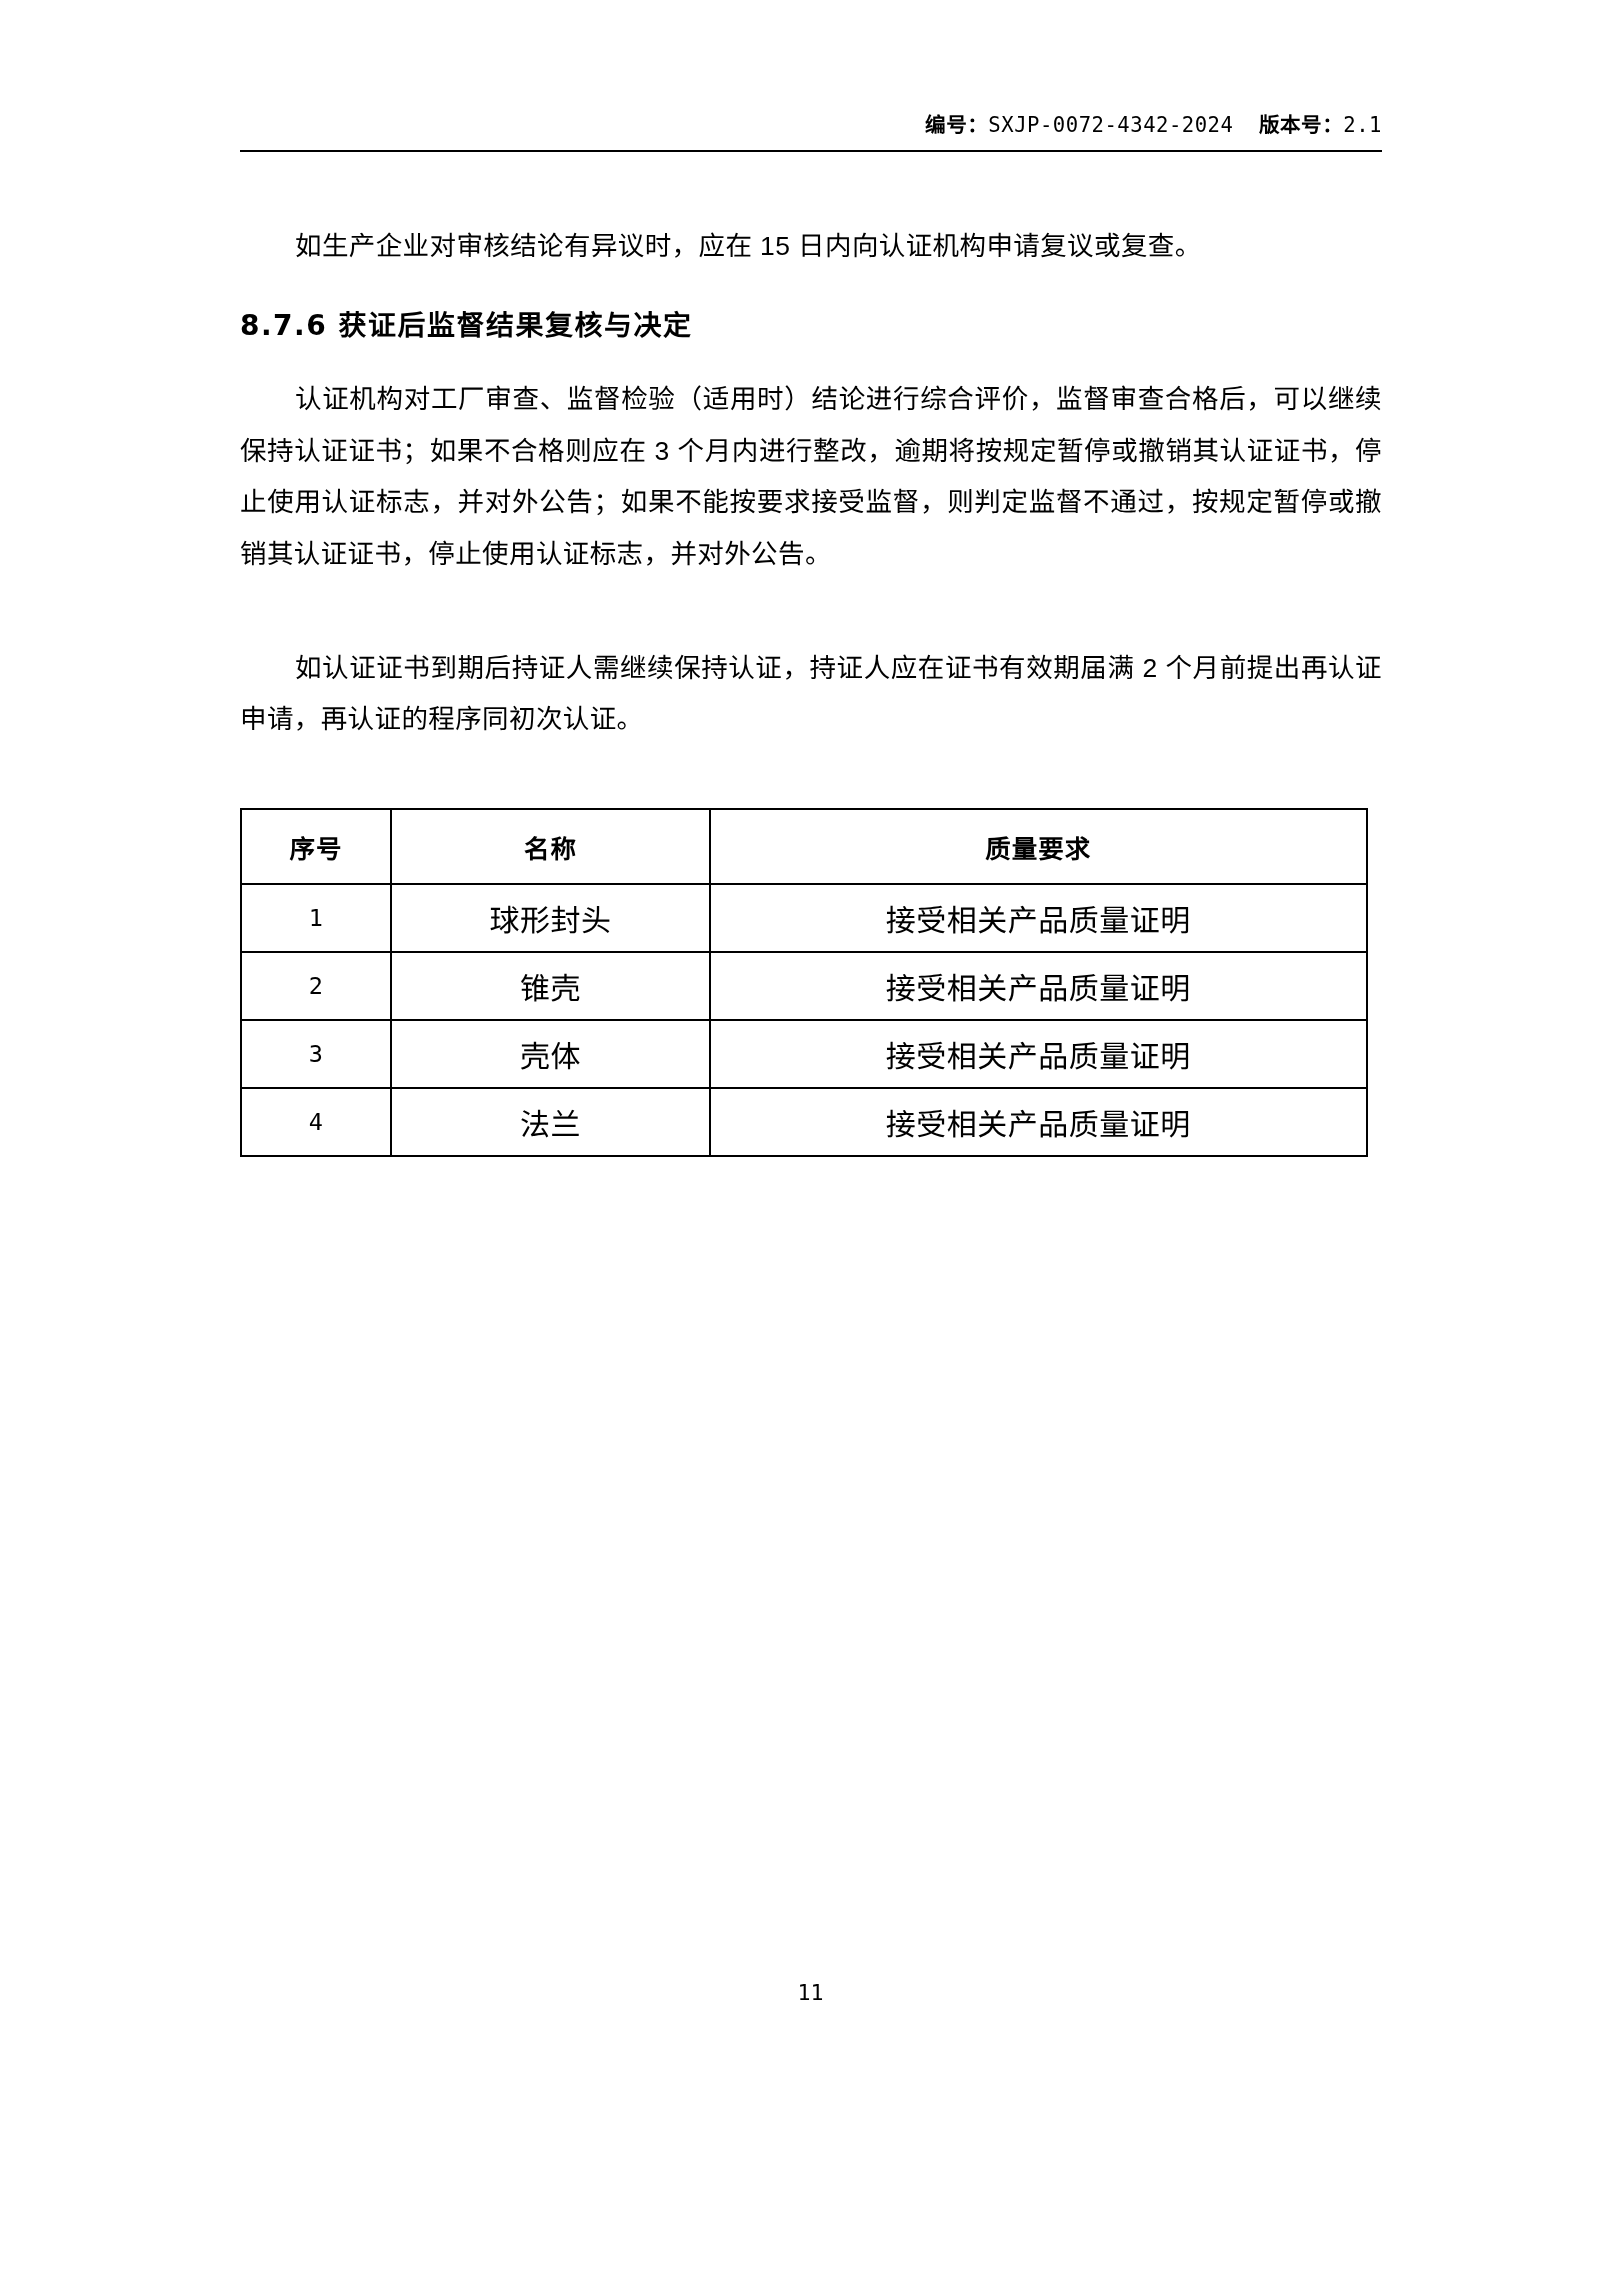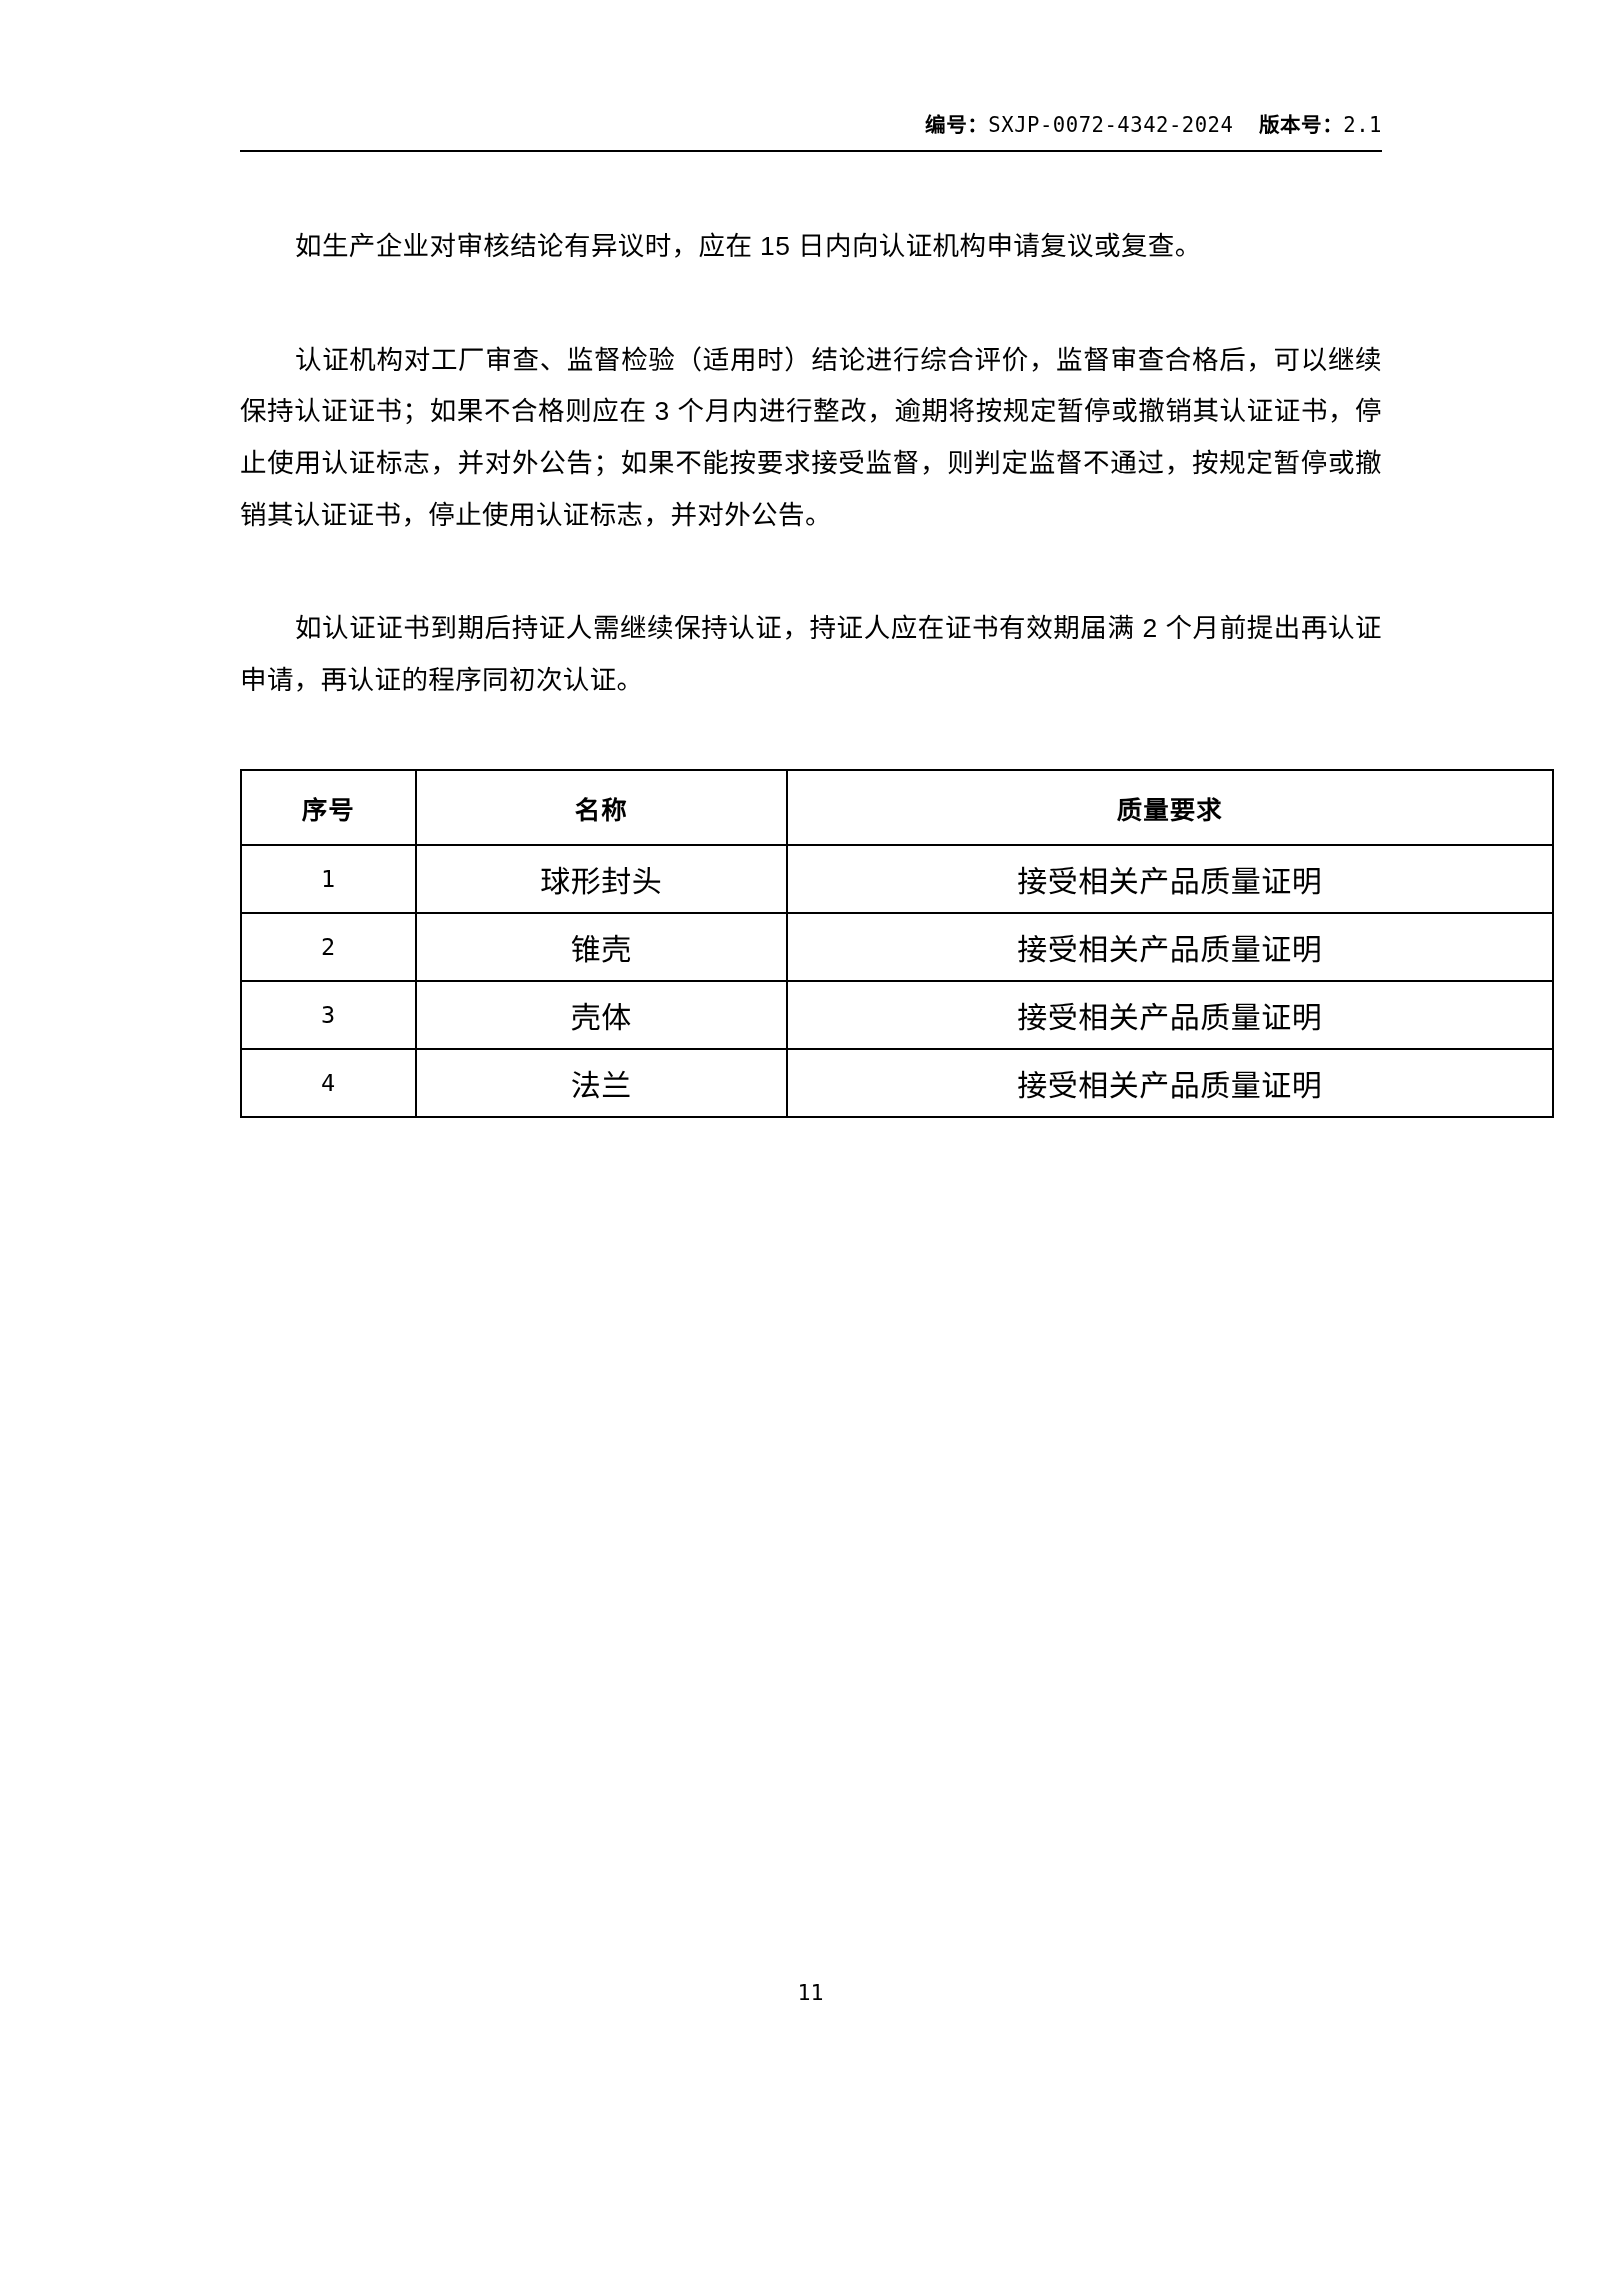--- a/index.html
+++ b/index.html
@@ -72,21 +72,21 @@
     text-justify: inter-ideograph;
     text-indent: 55px;
     margin: 0;
     letter-spacing: 0.4px;
   }
   .sp-after-h { height: 29px; }
   .sp-after-p { height: 33px; }
 
   table.matlist {
     border-collapse: collapse;
-    width: 1314px;
+    width: 1128px;
     margin-top: 29px;
     font-family: "DejaVu Sans", sans-serif;
   }
   table.matlist th,
   table.matlist td {
     border: 2px solid #000;
     text-align: center;
     vertical-align: middle;
   }
   table.matlist th {
@@ -126,20 +126,21 @@
   <div class="header">
     <span class="hdr-label">编号：</span><span class="hdr-code">SXJP-0072-4342-2024</span><span class="hdr-gap"></span><span class="hdr-label">版本号：</span><span class="hdr-code">2.1</span>
   </div>
 
   <div class="content">
 
     <div class="sp-after-h"></div>
     <p class="para">如生产企业对审核结论有异议时，应在 15 日内向认证机构申请复议或复查。</p>
     <div class="sp-after-p"></div>
 
+    <h2 class="section-heading">8.7.6 获证后监督结果复核与决定</h2>
     <div class="sp-after-h"></div>
     <p class="para">认证机构对工厂审查、监督检验（适用时）结论进行综合评价，监督审查合格后，可以继续保持认证证书；如果不合格则应在 3 个月内进行整改，逾期将按规定暂停或撤销其认证证书，停止使用认证标志，并对外公告；如果不能按要求接受监督，则判定监督不通过，按规定暂停或撤销其认证证书，停止使用认证标志，并对外公告。</p>
     <div class="sp-after-p"></div>
 
     <div class="sp-after-h"></div>
     <p class="para">如认证证书到期后持证人需继续保持认证，持证人应在证书有效期届满 2 个月前提出再认证申请，再认证的程序同初次认证。</p>
     <div class="sp-after-p"></div>
 
 
     <table class="matlist">

